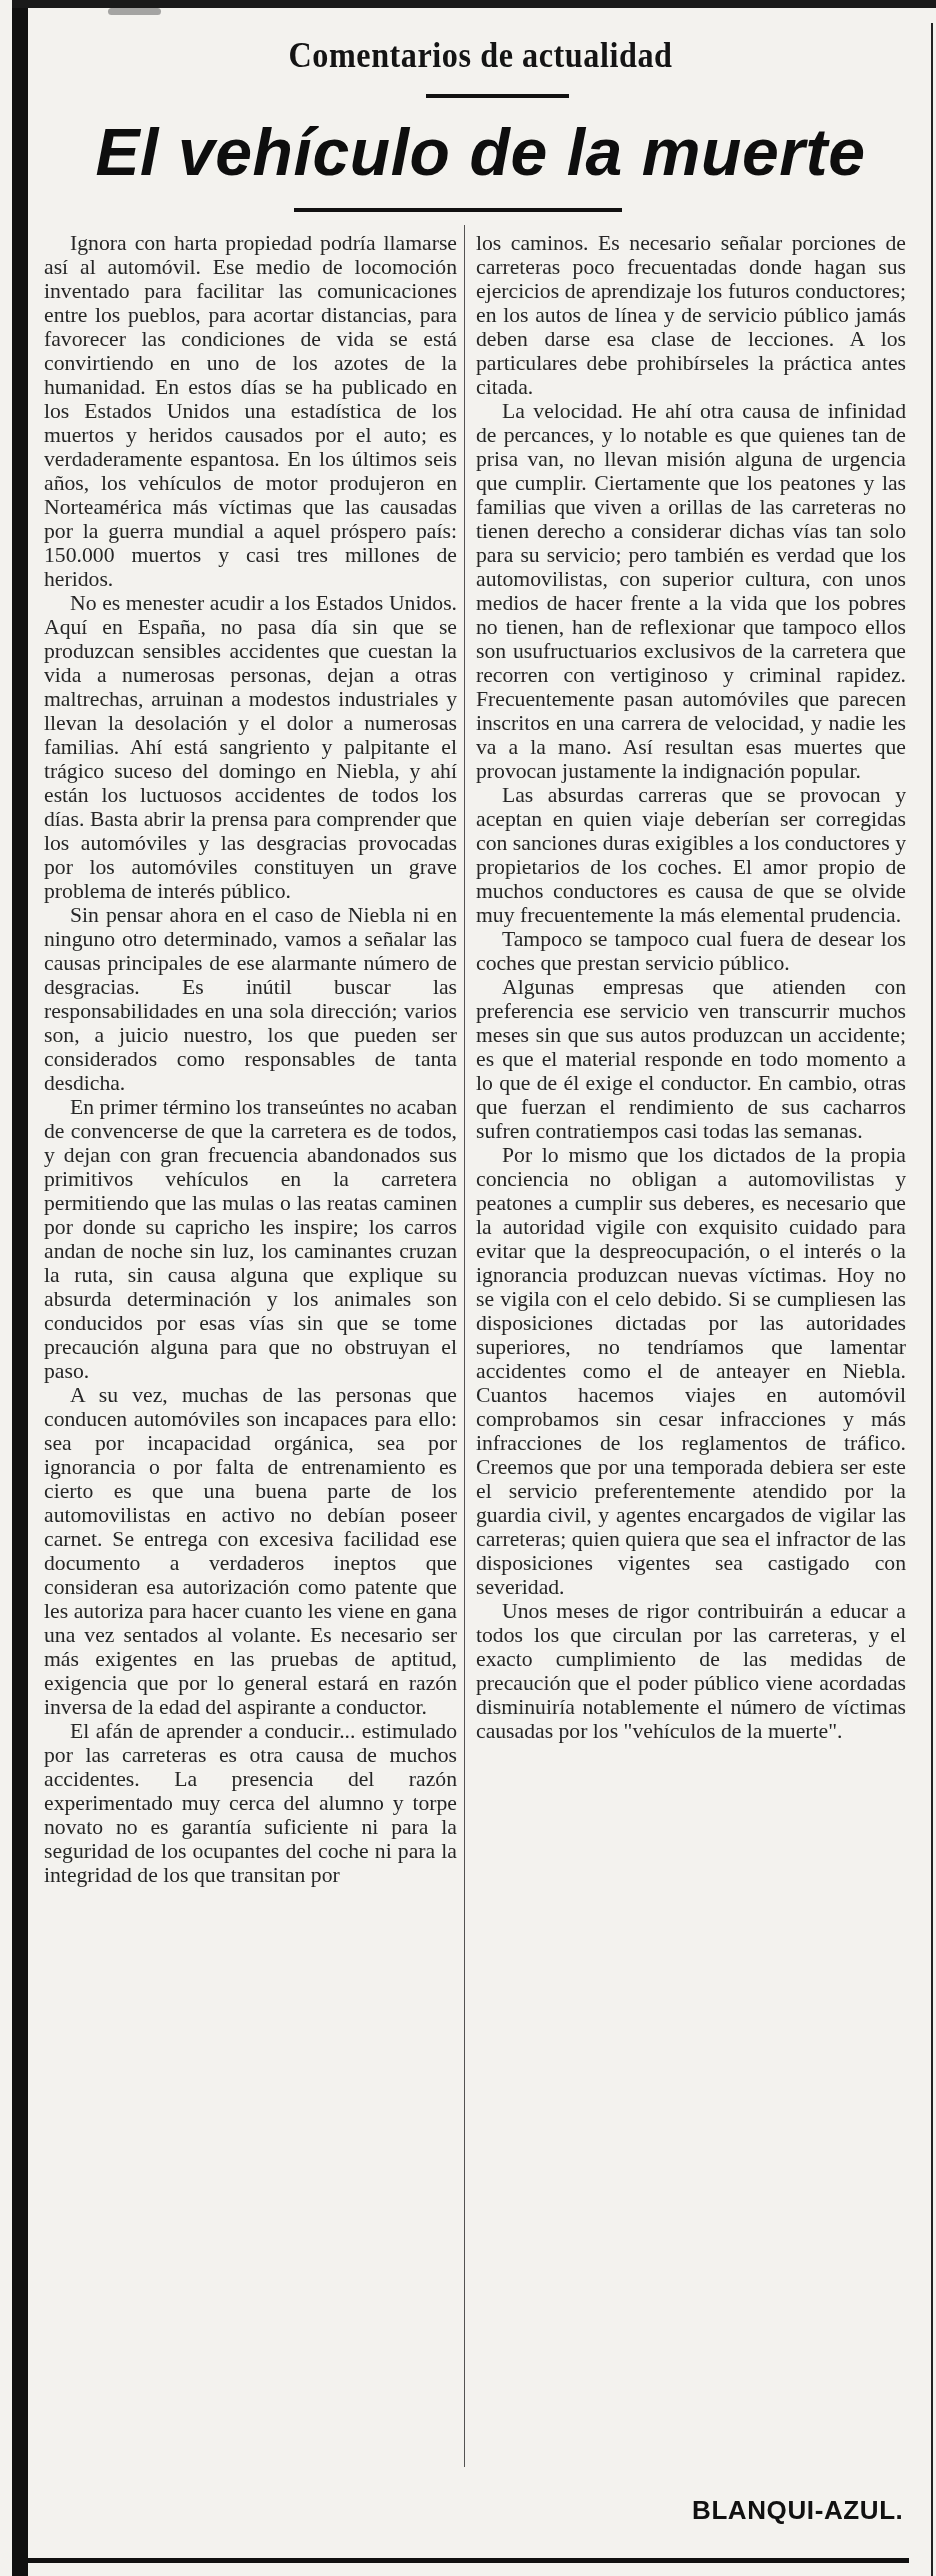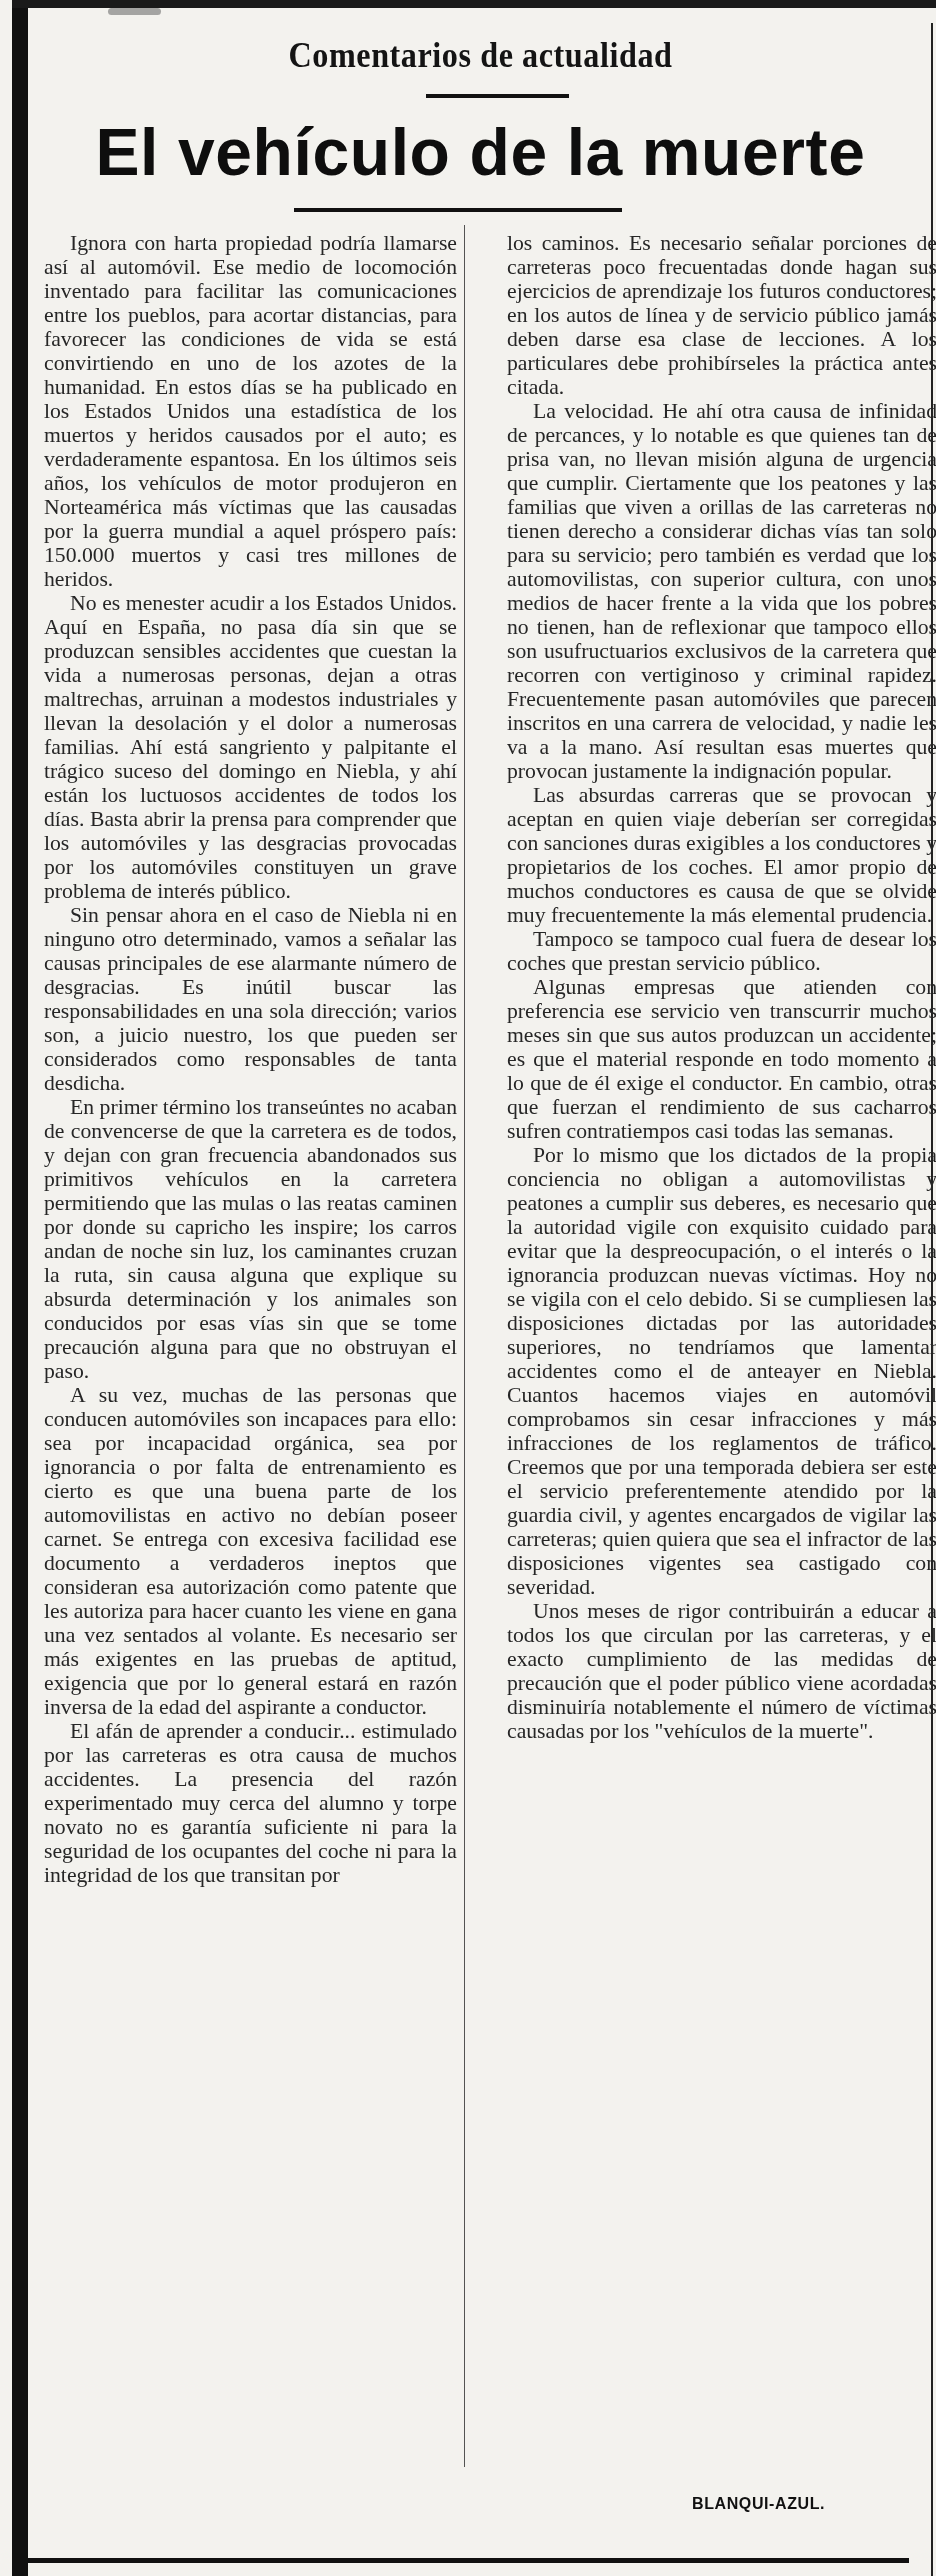--- a/index.html
+++ b/index.html
@@ -34,42 +34,42 @@
     font-family: "Liberation Serif", serif; font-weight: bold;
     font-size: 35px; letter-spacing: 0.6px; color: #141414;
     transform: scaleX(0.92);
   }
   .rule-short {
     position: absolute; left: 398px; top: 94px; width: 143px; height: 4.1px; background: #111;
   }
   .headline {
     position: absolute; left: 0; right: 0; top: 114px; text-align: center;
     font-family: "Liberation Sans", "DejaVu Sans", sans-serif; font-weight: bold;
-    font-size: 66px; letter-spacing: 0.6px; color: #0e0e0e; white-space: nowrap;
+    font-size: 66px; letter-spacing: 0.6px; color: #0e0e0e; white-space: nowrap; font-style: italic;
   }
   .rule-long {
     position: absolute; left: 266px; top: 208px; width: 328px; height: 3.5px; background: #111;
   }
   .col {
     position: absolute; top: 231px;
     font-family: "Liberation Serif", "DejaVu Serif", serif;
     font-size: 21.7px; line-height: 24px; color: #262626;
     text-align: justify; hyphens: auto;
   }
   .col-left { left: 16px; width: 413px; }
-  .col-right { left: 448px; width: 430px; margin-left: 31px; }
+  .col-right { left: 448px; width: 430px; }
   .col p { margin: 0; text-indent: 26px; }
   .col-divider {
     position: absolute; left: 436px; top: 225px; width: 1.2px; height: 2242px;
     background: #2a2a2a; opacity: .8;
   }
   .signature {
     position: absolute; left: 664px; top: 2495px;
     font-family: "Liberation Sans", "DejaVu Sans", sans-serif; font-weight: bold;
-    font-size: 16px; letter-spacing: 0.6px; color: #111;
+    font-size: 26px; letter-spacing: 0.6px; color: #111;
   }
   .bottom-rule {
     position: absolute; left: 0; top: 2558px; width: 881px; height: 4.7px; background: #111;
   }
 </style>
 </head>
 <body>
 
 <div class="left-bar"></div>
 <div class="top-bar"></div>

